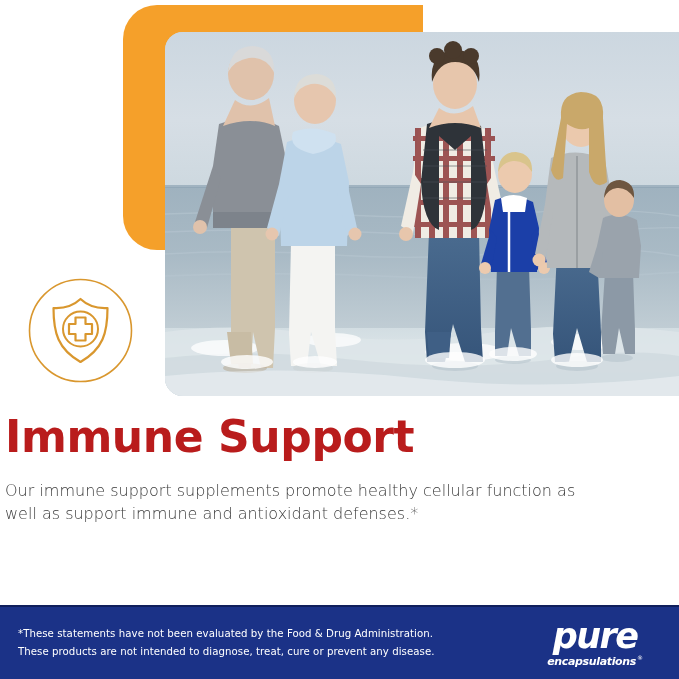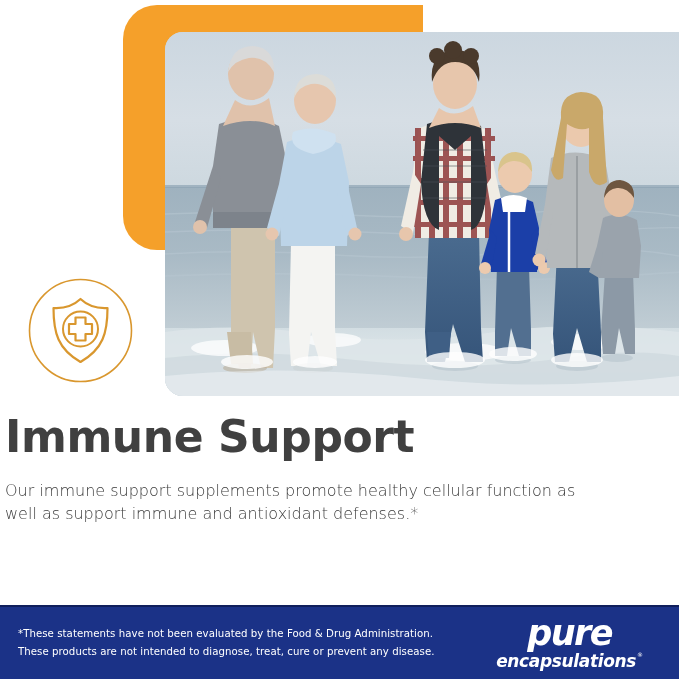--- a/index.html
+++ b/index.html
@@ -61,21 +61,21 @@
     left: 5px;
     top: 412px;
     width: 640px;
     z-index: 3;
   }
   .page-title {
     font-family: "DejaVu Sans", sans-serif;
     font-size: 44px;
     font-weight: 700;
     letter-spacing: -0.4px;
-    color: #404040;
+    color: #b91c1c;
     line-height: 1.15;
     margin-bottom: 16px;
   }
   .page-subtitle {
     font-family: "DejaVu Sans", sans-serif;
     font-size: 16px;
     font-weight: 300;
     color: #3b3b3b;
     line-height: 1.48;
     max-width: 600px;
@@ -122,21 +122,21 @@
   }
   .brand-sub-wrap {
     display: flex;
     align-items: flex-start;
   }
   .brand-sub {
     color: #ffffff;
     font-family: "DejaVu Sans", sans-serif;
     font-style: italic;
     font-weight: 700;
-    font-size: 17px;
+    font-size: 11px;
     letter-spacing: -0.35px;
     margin-top: 2px;
   }
   .brand-reg {
     color: #ffffff;
     font-family: "DejaVu Sans", sans-serif;
     font-size: 6px;
     margin-top: 1px;
     margin-left: 1px;
   }

